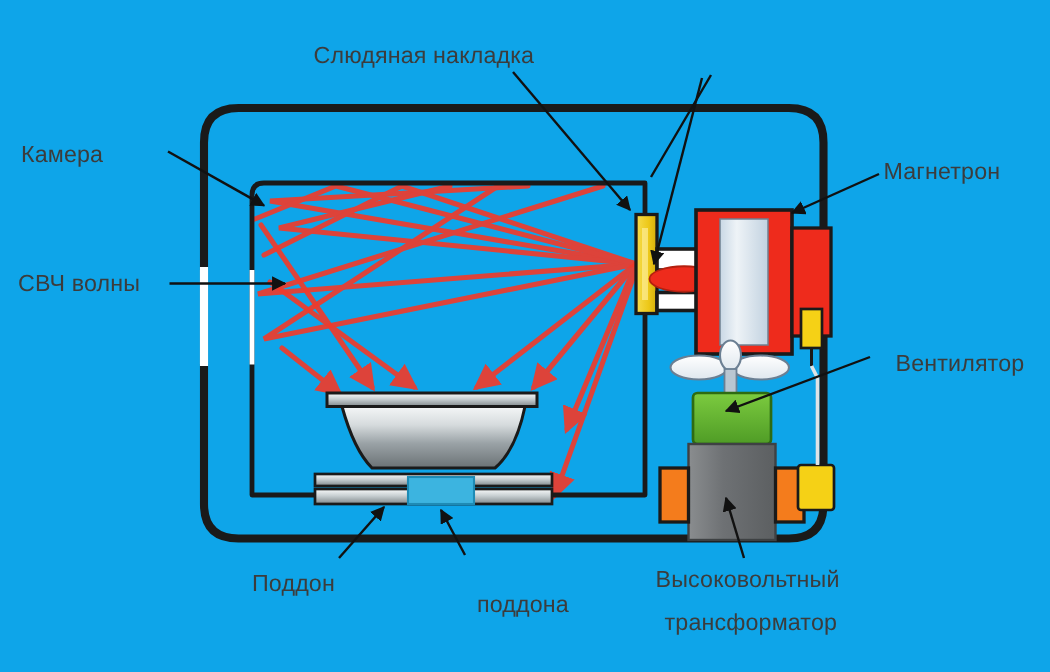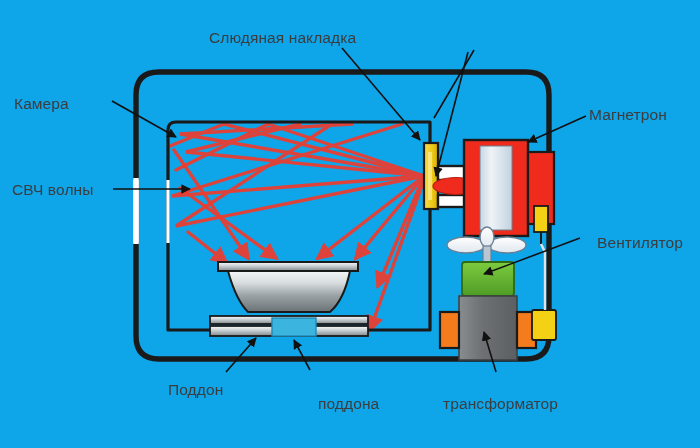--- a/index.html
+++ b/index.html
@@ -200,16 +200,17 @@
 
   <div class="lbl" style="left:589px; top:106px;">Магнетрон</div>
 
   <div class="lbl" style="left:570px; top:234px;margin-left:27px;">Вентилятор</div>
 
   <div class="lbl" style="left:168px; top:381px;text-align:right;">Поддон</div>
 
 
   <div class="lbl" style="left:318px; top:395px;">поддона</div>
 
-
-  <div class="lbl" style="left:443px; top:395px;text-align:right;">трансформатор</div>
+  <div class="lbl" style="left:437px; top:378px;">Высоковольтный</div>
+
+  <div class="lbl" style="left:443px; top:407px;text-align:right;">трансформатор</div>
 
 </div>
 
 </body></html>

